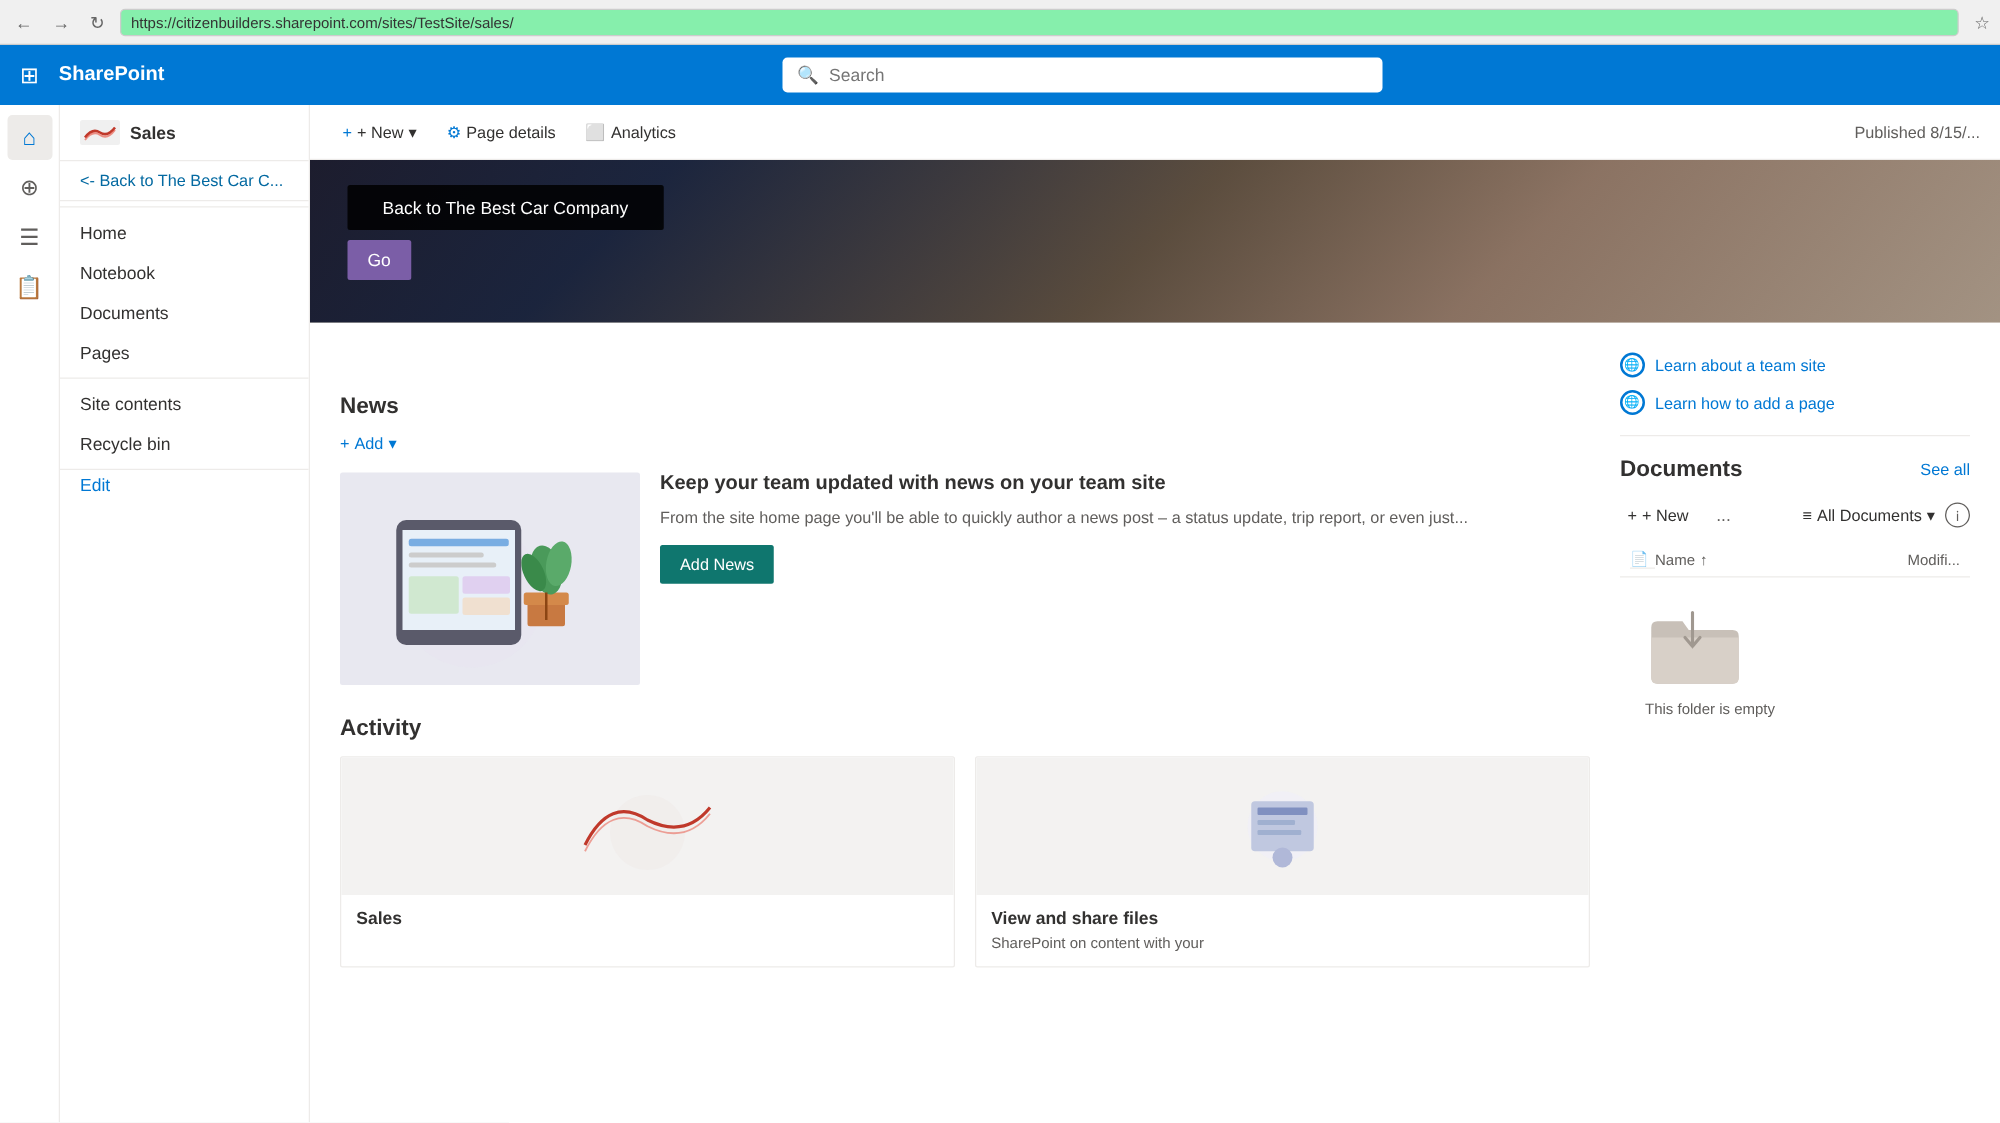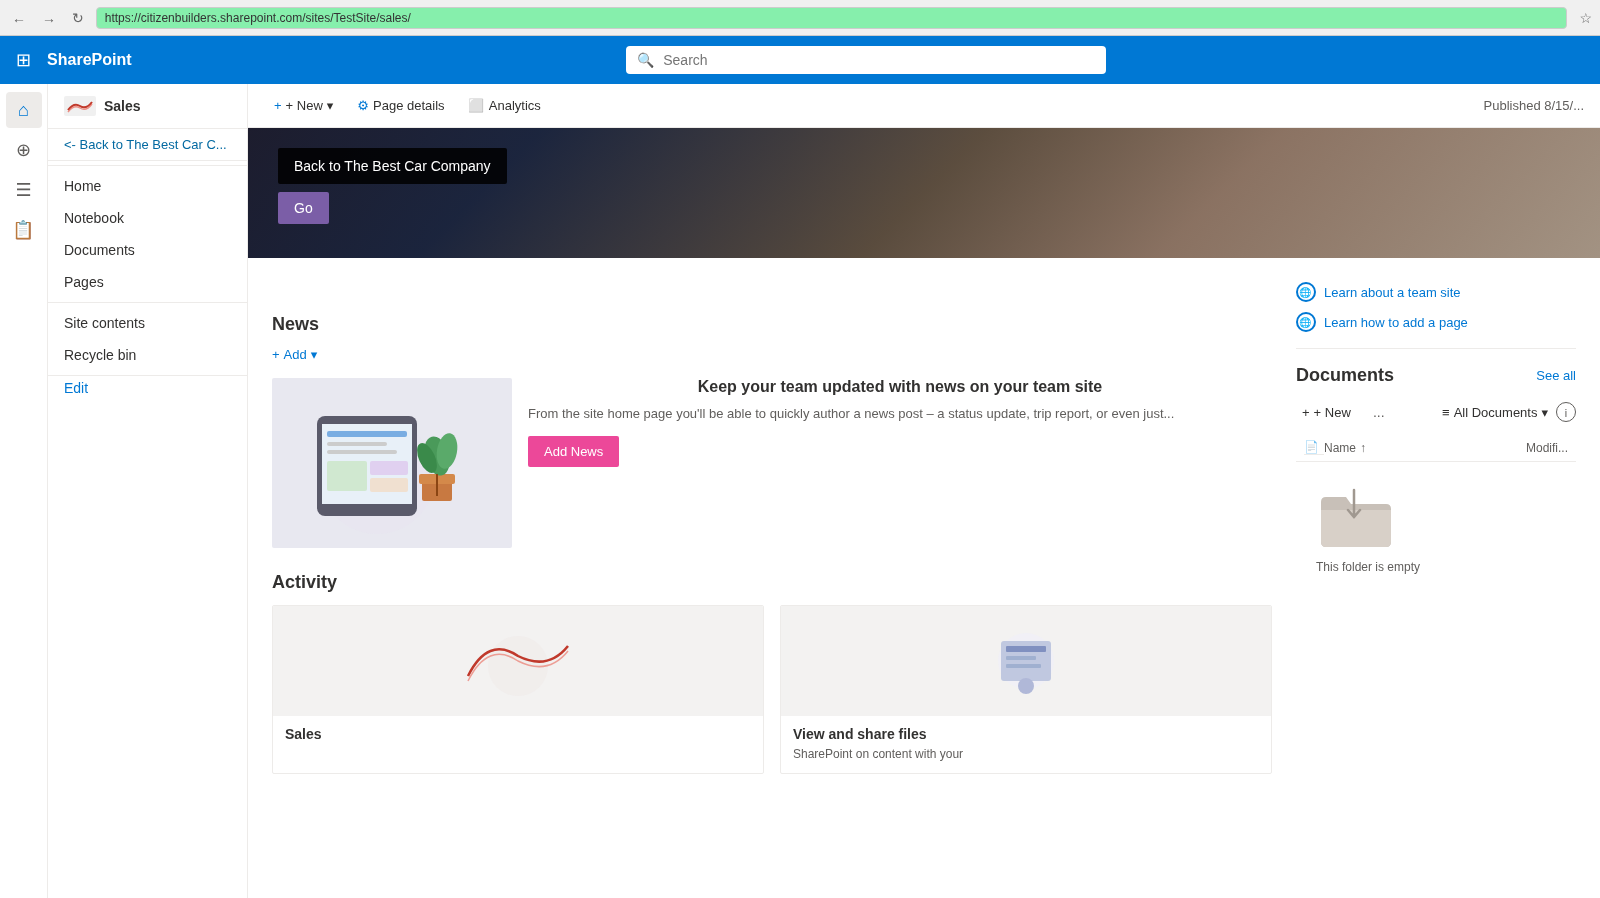--- a/index.html
+++ b/index.html
@@ -205,21 +205,21 @@
       position: absolute;
       top: 20px;
       left: 30px;
       display: flex;
       flex-direction: column;
       gap: 8px;
     }
     .sp-hero-tooltip {
       background: rgba(0,0,0,0.85);
       color: white;
-      padding: 10px 16px;
+      padding: 10px 28px;
       font-size: 14px;
       font-weight: 500;
       border-radius: 2px;
       white-space: nowrap;
     }
     .sp-hero-btn {
       background: #7b5ea7;
       color: white;
       border: none;
       padding: 8px 16px;
@@ -274,30 +274,29 @@
       align-items: center;
       justify-content: center;
       overflow: hidden;
     }
     .sp-news-text { flex: 1; }
     .sp-news-title {
       font-size: 16px;
       font-weight: 600;
       color: #323130;
       margin-bottom: 8px;
-      text-align: center;
     }
     .sp-news-desc {
       font-size: 13px;
       color: #605e5c;
       line-height: 1.5;
       margin-bottom: 12px;
     }
     .sp-add-news-btn {
-      background: #ec4899;
+      background: #0f766e;
       color: white;
       border: none;
       padding: 8px 16px;
       font-size: 13px;
       cursor: pointer;
       border-radius: 2px;
     }
 
     
     .sp-activity-section { margin-top: 8px; }

